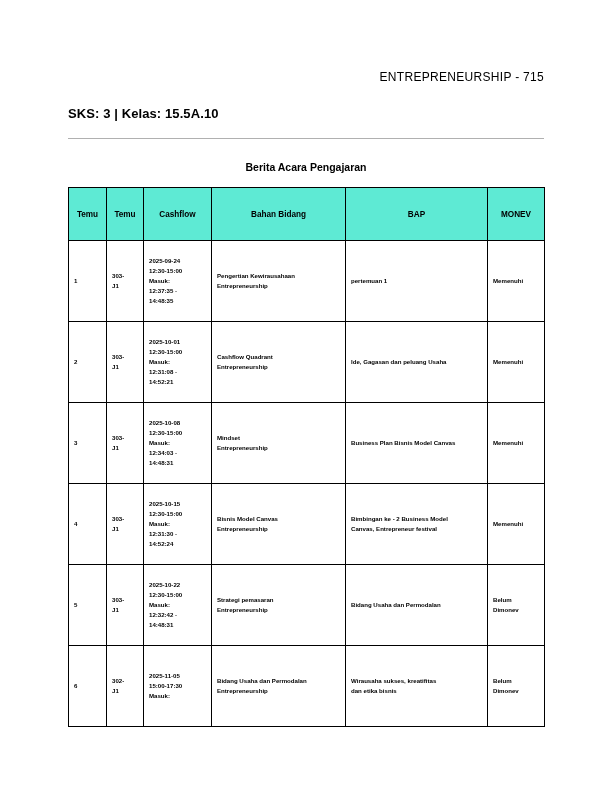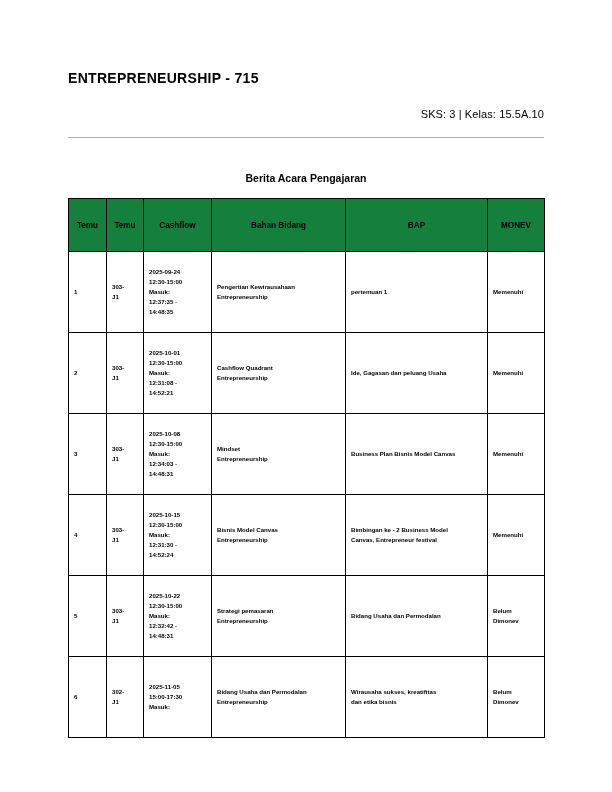--- a/index.html
+++ b/index.html
@@ -16,63 +16,62 @@
     overflow: hidden;
   }
   .page {
     width: 612px;
     height: 792px;
     box-sizing: border-box;
     padding: 56px 68px 0 68px;
     position: relative;
   }
   .doc-title {
-    text-align: left;
-    font-size: 14px;
-    font-weight: bold;
+    text-align: right;
+    font-size: 12px;
+    font-weight: normal;
     letter-spacing: 0.3px;
     margin: 14px 0 0 0;
     padding: 0;
   }
   .meta-block {
     margin-top: 22px;
   }
   .meta-line {
-    font-size: 11px;
-    font-weight: normal;
+    font-size: 13px;
+    font-weight: bold;
     margin-bottom: 17px;
     letter-spacing: 0.1px;
-    text-align: right;
   }
   .rule {
     height: 1px;
     background: #b0b0b0;
     margin-top: 9px;
     margin-bottom: 0;
     width: 100%;
   }
   .section-title {
     text-align: center;
     font-size: 10.5px;
     font-weight: bold;
-    margin-top: 34px;
+    margin-top: 22px;
     margin-bottom: 14px;
   }
   table.bap {
     border-collapse: collapse;
     width: 100%;
     table-layout: fixed;
   }
   table.bap th, table.bap td {
     border: 1px solid #000000;
     vertical-align: middle;
     padding: 4px 5px;
   }
   table.bap thead th {
-    background: #15803d;
+    background: #5eead4;
     font-size: 8.2px;
     font-weight: bold;
     text-align: center;
     height: 40px;
     padding: 6px 4px;
   }
   col.c-temu   { width: 38px; }
   col.c-ruang  { width: 37px; }
   col.c-kehad  { width: 68px; }
   col.c-bahan  { width: 134px; }

